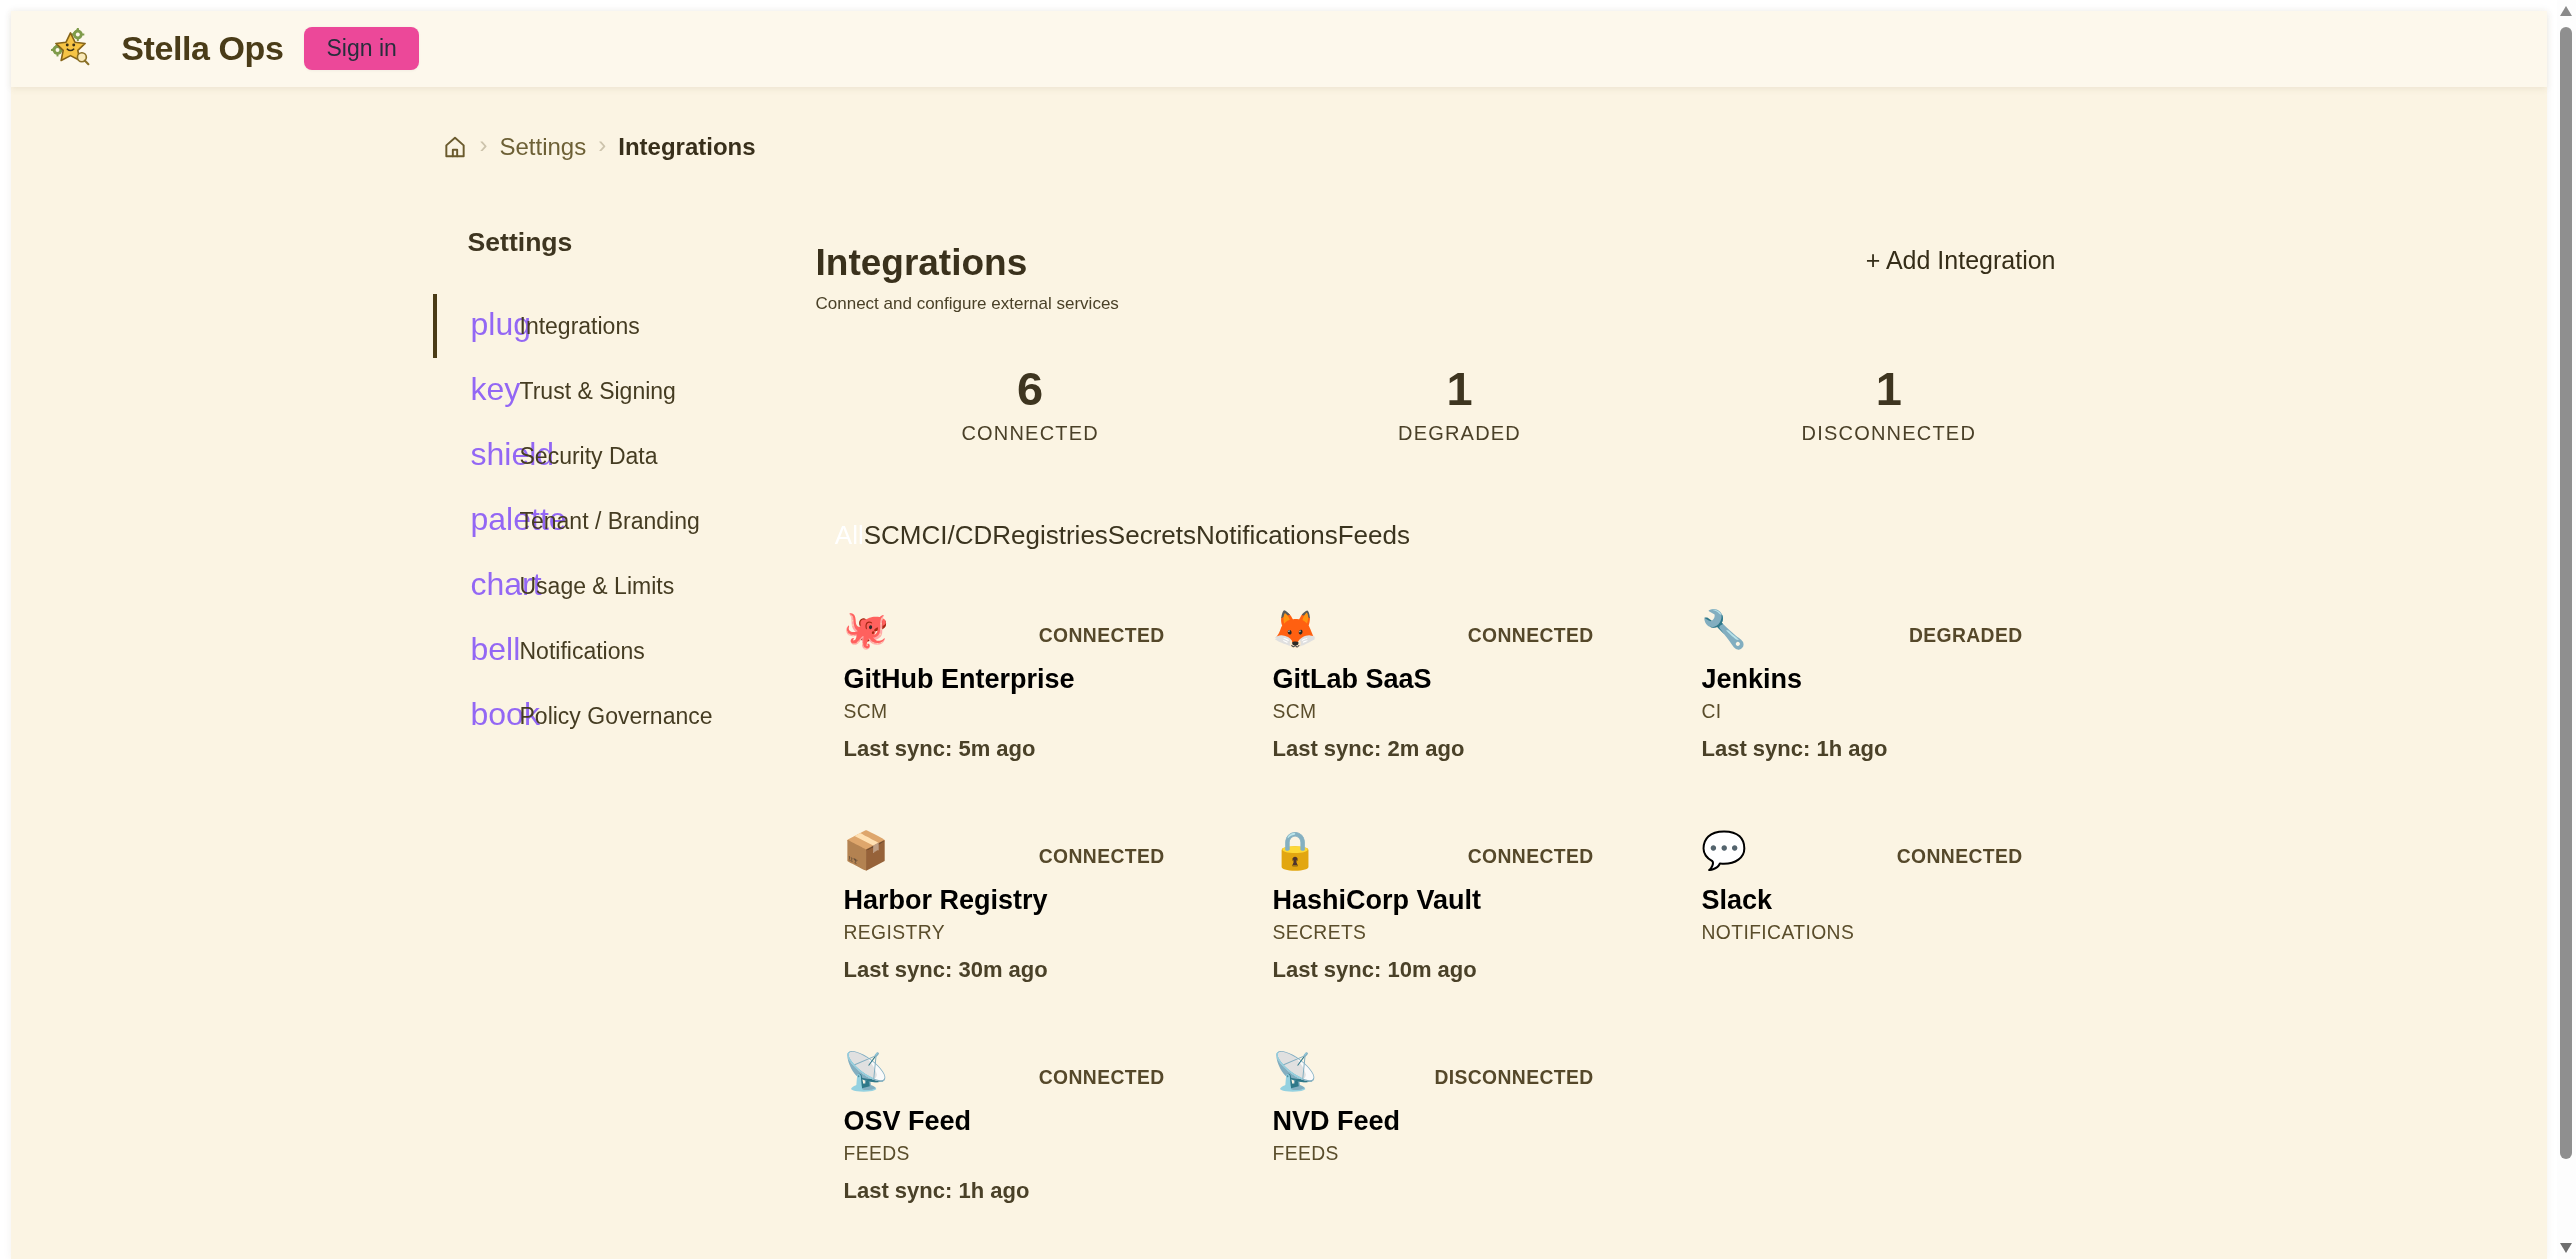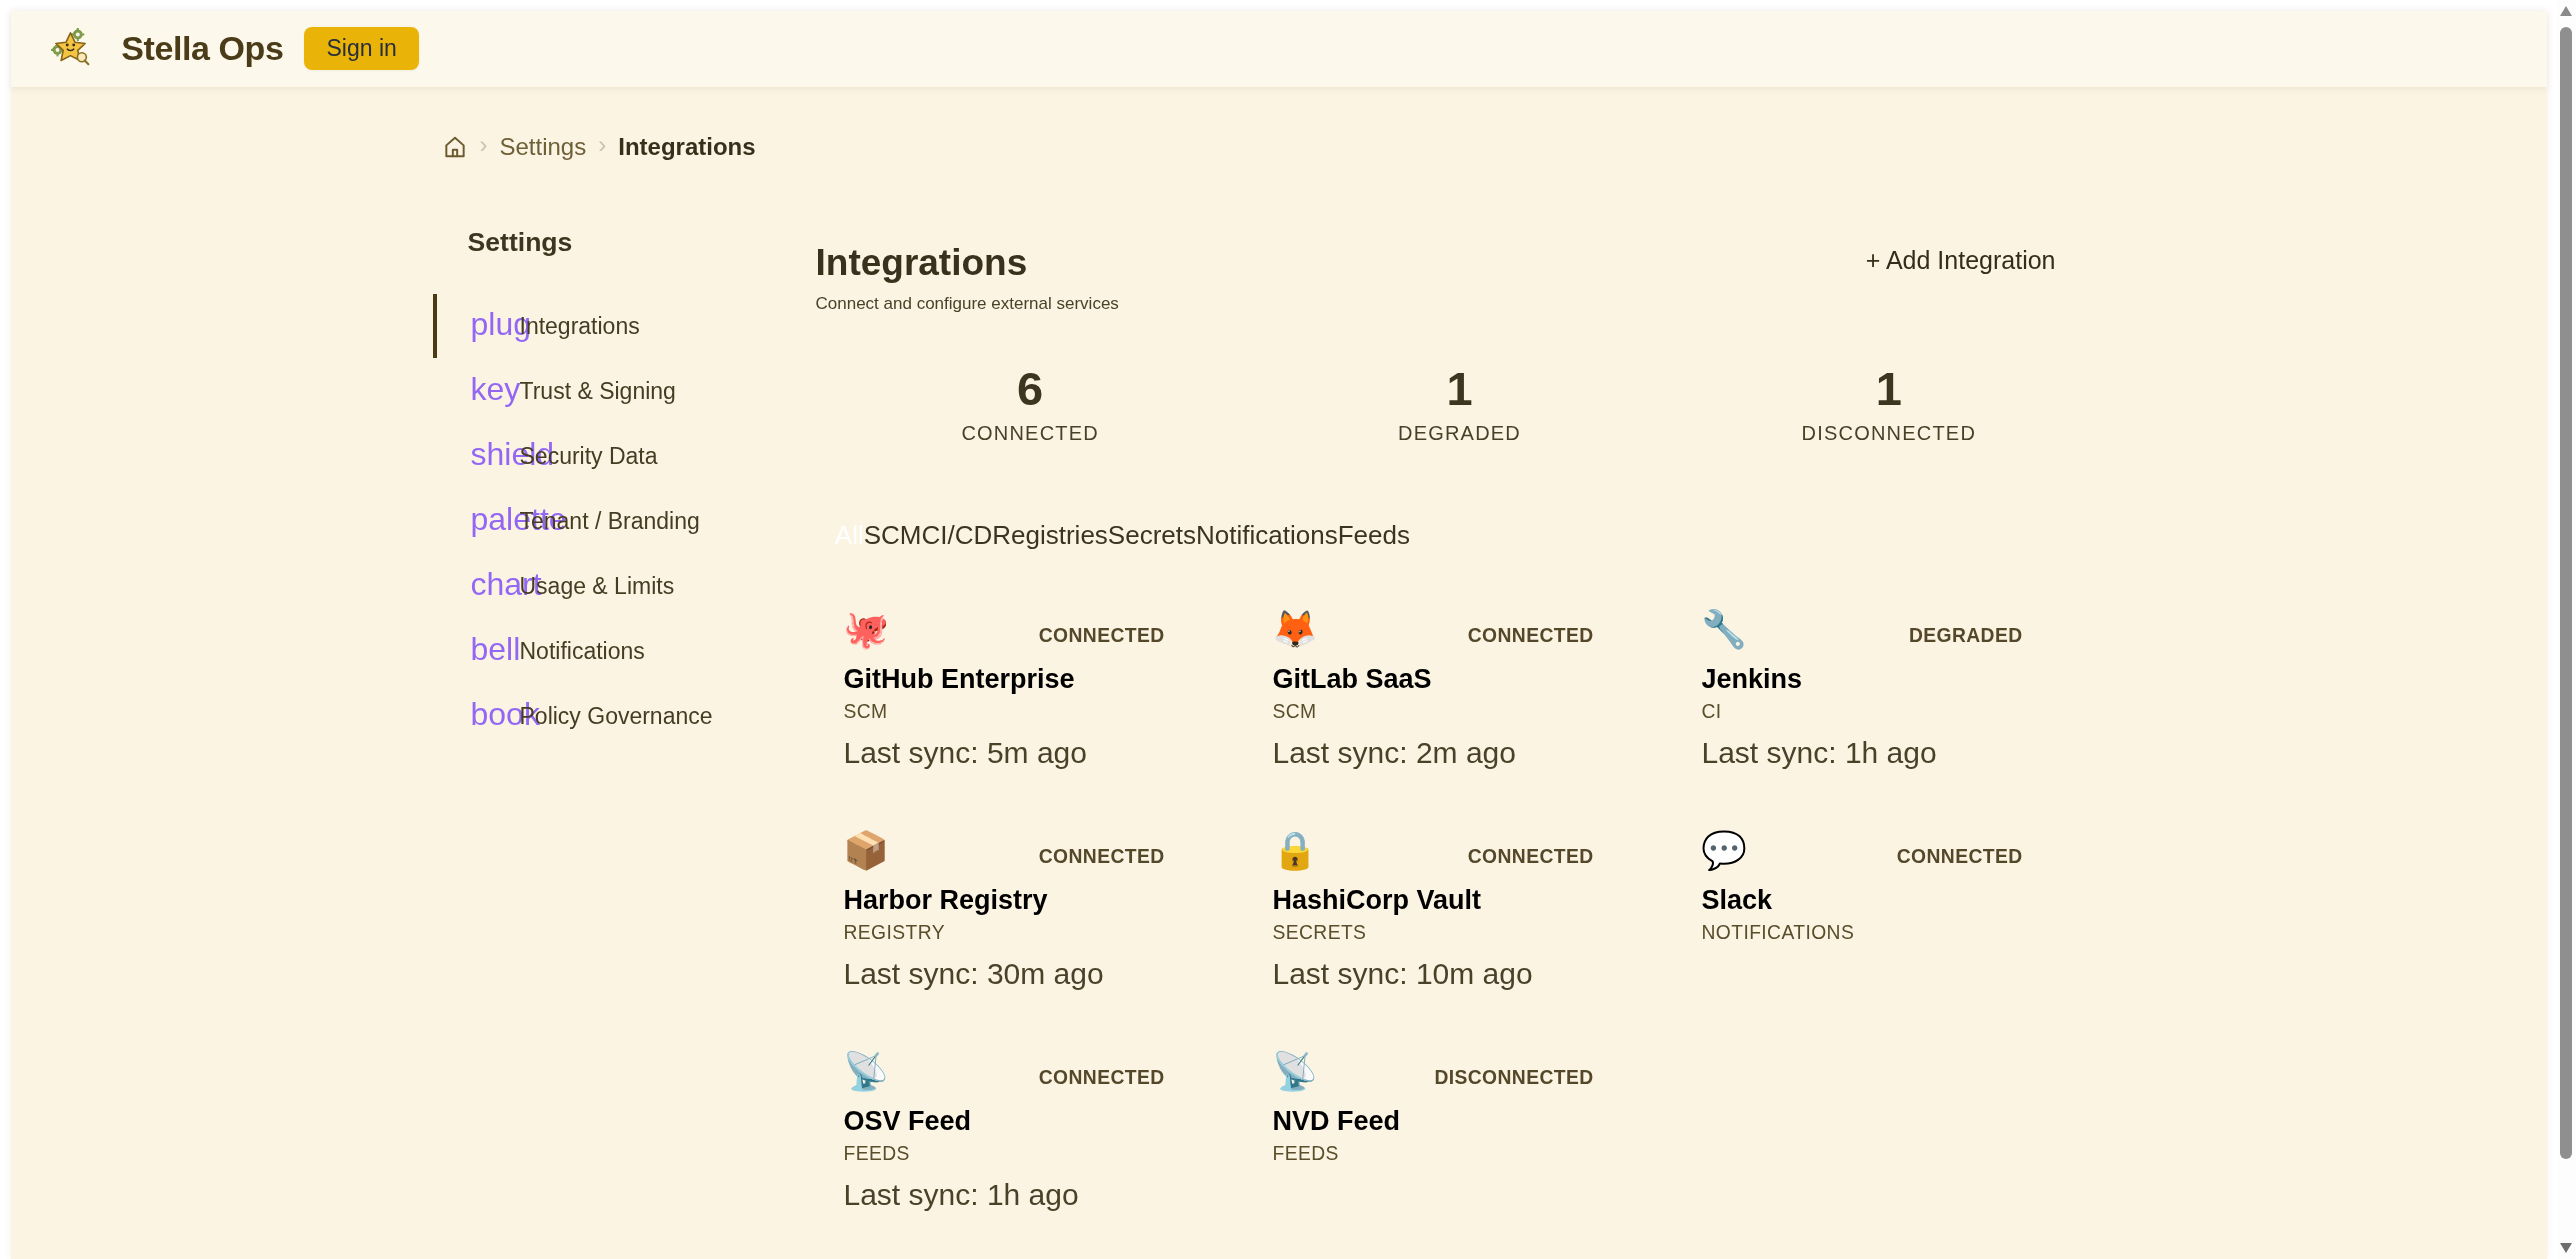--- a/index.html
+++ b/index.html
@@ -5,21 +5,21 @@
   * { margin:0; padding:0; box-sizing:border-box; }
   html,body { width:2576px; height:1259px; background:#ffffff; font-family:"Liberation Sans","DejaVu Sans",sans-serif; overflow:hidden; }
 
   
   .app { position:absolute; left:10.5px; top:10.5px; width:2536px; height:1249px; background:#fbf4e3; box-shadow:0 0 8px rgba(90,80,50,.08); }
 
   
   .topbar { position:absolute; left:0; top:0; width:100%; height:76px; background:#fdf8ec; box-shadow:0 2.4px 6.4px rgba(120,100,60,.10); display:flex; align-items:center; padding-left:40px; z-index:5; }
   .brand { display:flex; align-items:center; gap:9.7px; }
   .brand-name { font-size:34px; font-weight:700; color:#4a3c18; letter-spacing:-0.4px;margin-left:22px; }
-  .signin-btn { margin-left:21px; height:43px; padding:0 22px; background:#eab308; border:none; border-radius:8px; font-size:23px; color:#272e3c; font-family:inherit; box-shadow:0 0.8px 2.4px rgba(40,40,60,.05); cursor:pointer; display:flex; align-items:center; }
+  .signin-btn { margin-left:21px; height:43px; padding:0 22px; background:#ec4899; border:none; border-radius:8px; font-size:23px; color:#272e3c; font-family:inherit; box-shadow:0 0.8px 2.4px rgba(40,40,60,.05); cursor:pointer; display:flex; align-items:center; }
 
   
   .breadcrumb { position:absolute; left:431px; top:122px; display:flex; align-items:center; gap:12px; }
   .crumb-sep { color:#ccc3ac; font-size:24px; line-height:1; padding-bottom:3.2px; }
   .crumb-link { font-size:24px; color:#6d6036; }
   .crumb-current { font-size:24px; font-weight:600; color:#382f1b; }
 
   
   .side-heading { position:absolute; left:457px; top:216px; font-size:26.6px; font-weight:700; color:#3e3520; }
   .side-nav { position:absolute; left:422px; top:283px; width:378px; }
@@ -42,21 +42,21 @@
   .tabs { position:absolute; left:19.3px; top:509px; display:flex; align-items:flex-end; }
   .tab { font-size:26px; font-weight:500; color:#3b341f; cursor:pointer; white-space:nowrap; }
   .tab.active { color:#ffffff; }
 
   .cards { position:absolute; left:0; top:597px; width:1288px; display:grid; grid-template-columns:repeat(3,429px); grid-auto-rows:221px; }
   .card { position:relative; padding-left:28px; padding-top:1.6px; }
   .card-icon { font-size:37px; line-height:42px; display:block; }
   .card-badge { position:absolute; top:17.7px; right:80px; font-size:19.3px; font-weight:600; letter-spacing:0.4px; color:#55482a; }
   .card-title { margin-top:13px; font-size:27px; font-weight:700; color:#000000; }
   .card-type { margin-top:6.4px; font-size:19.3px; color:#5a4d2b; letter-spacing:0.4px; }
-  .card-sync { margin-top:13px; font-size:30px; color:#4a4128; }
+  .card-sync { margin-top:13px; font-size:22px; color:#4a4128;font-weight:bold; }
 
   
   .scrollbar { position:absolute; right:0; top:0; width:19.3px; height:1259px; background:#fdfdfd; }
   .sb-up { position:absolute; top:6.4px; left:3.2px; width:0; height:0; border-left:6.4px solid transparent; border-right:6.4px solid transparent; border-bottom:10.5px solid #8a8a8a; }
   .sb-thumb { position:absolute; top:26.6px; left:3.2px; width:12px; height:1132px; background:#8f8f8f; border-radius:6.4px; }
   .sb-down { position:absolute; bottom:6.4px; left:3.2px; width:0; height:0; border-left:6.4px solid transparent; border-right:6.4px solid transparent; border-top:10.5px solid #6e6e6e; }
 </style>
 </head>
 <body>
 

